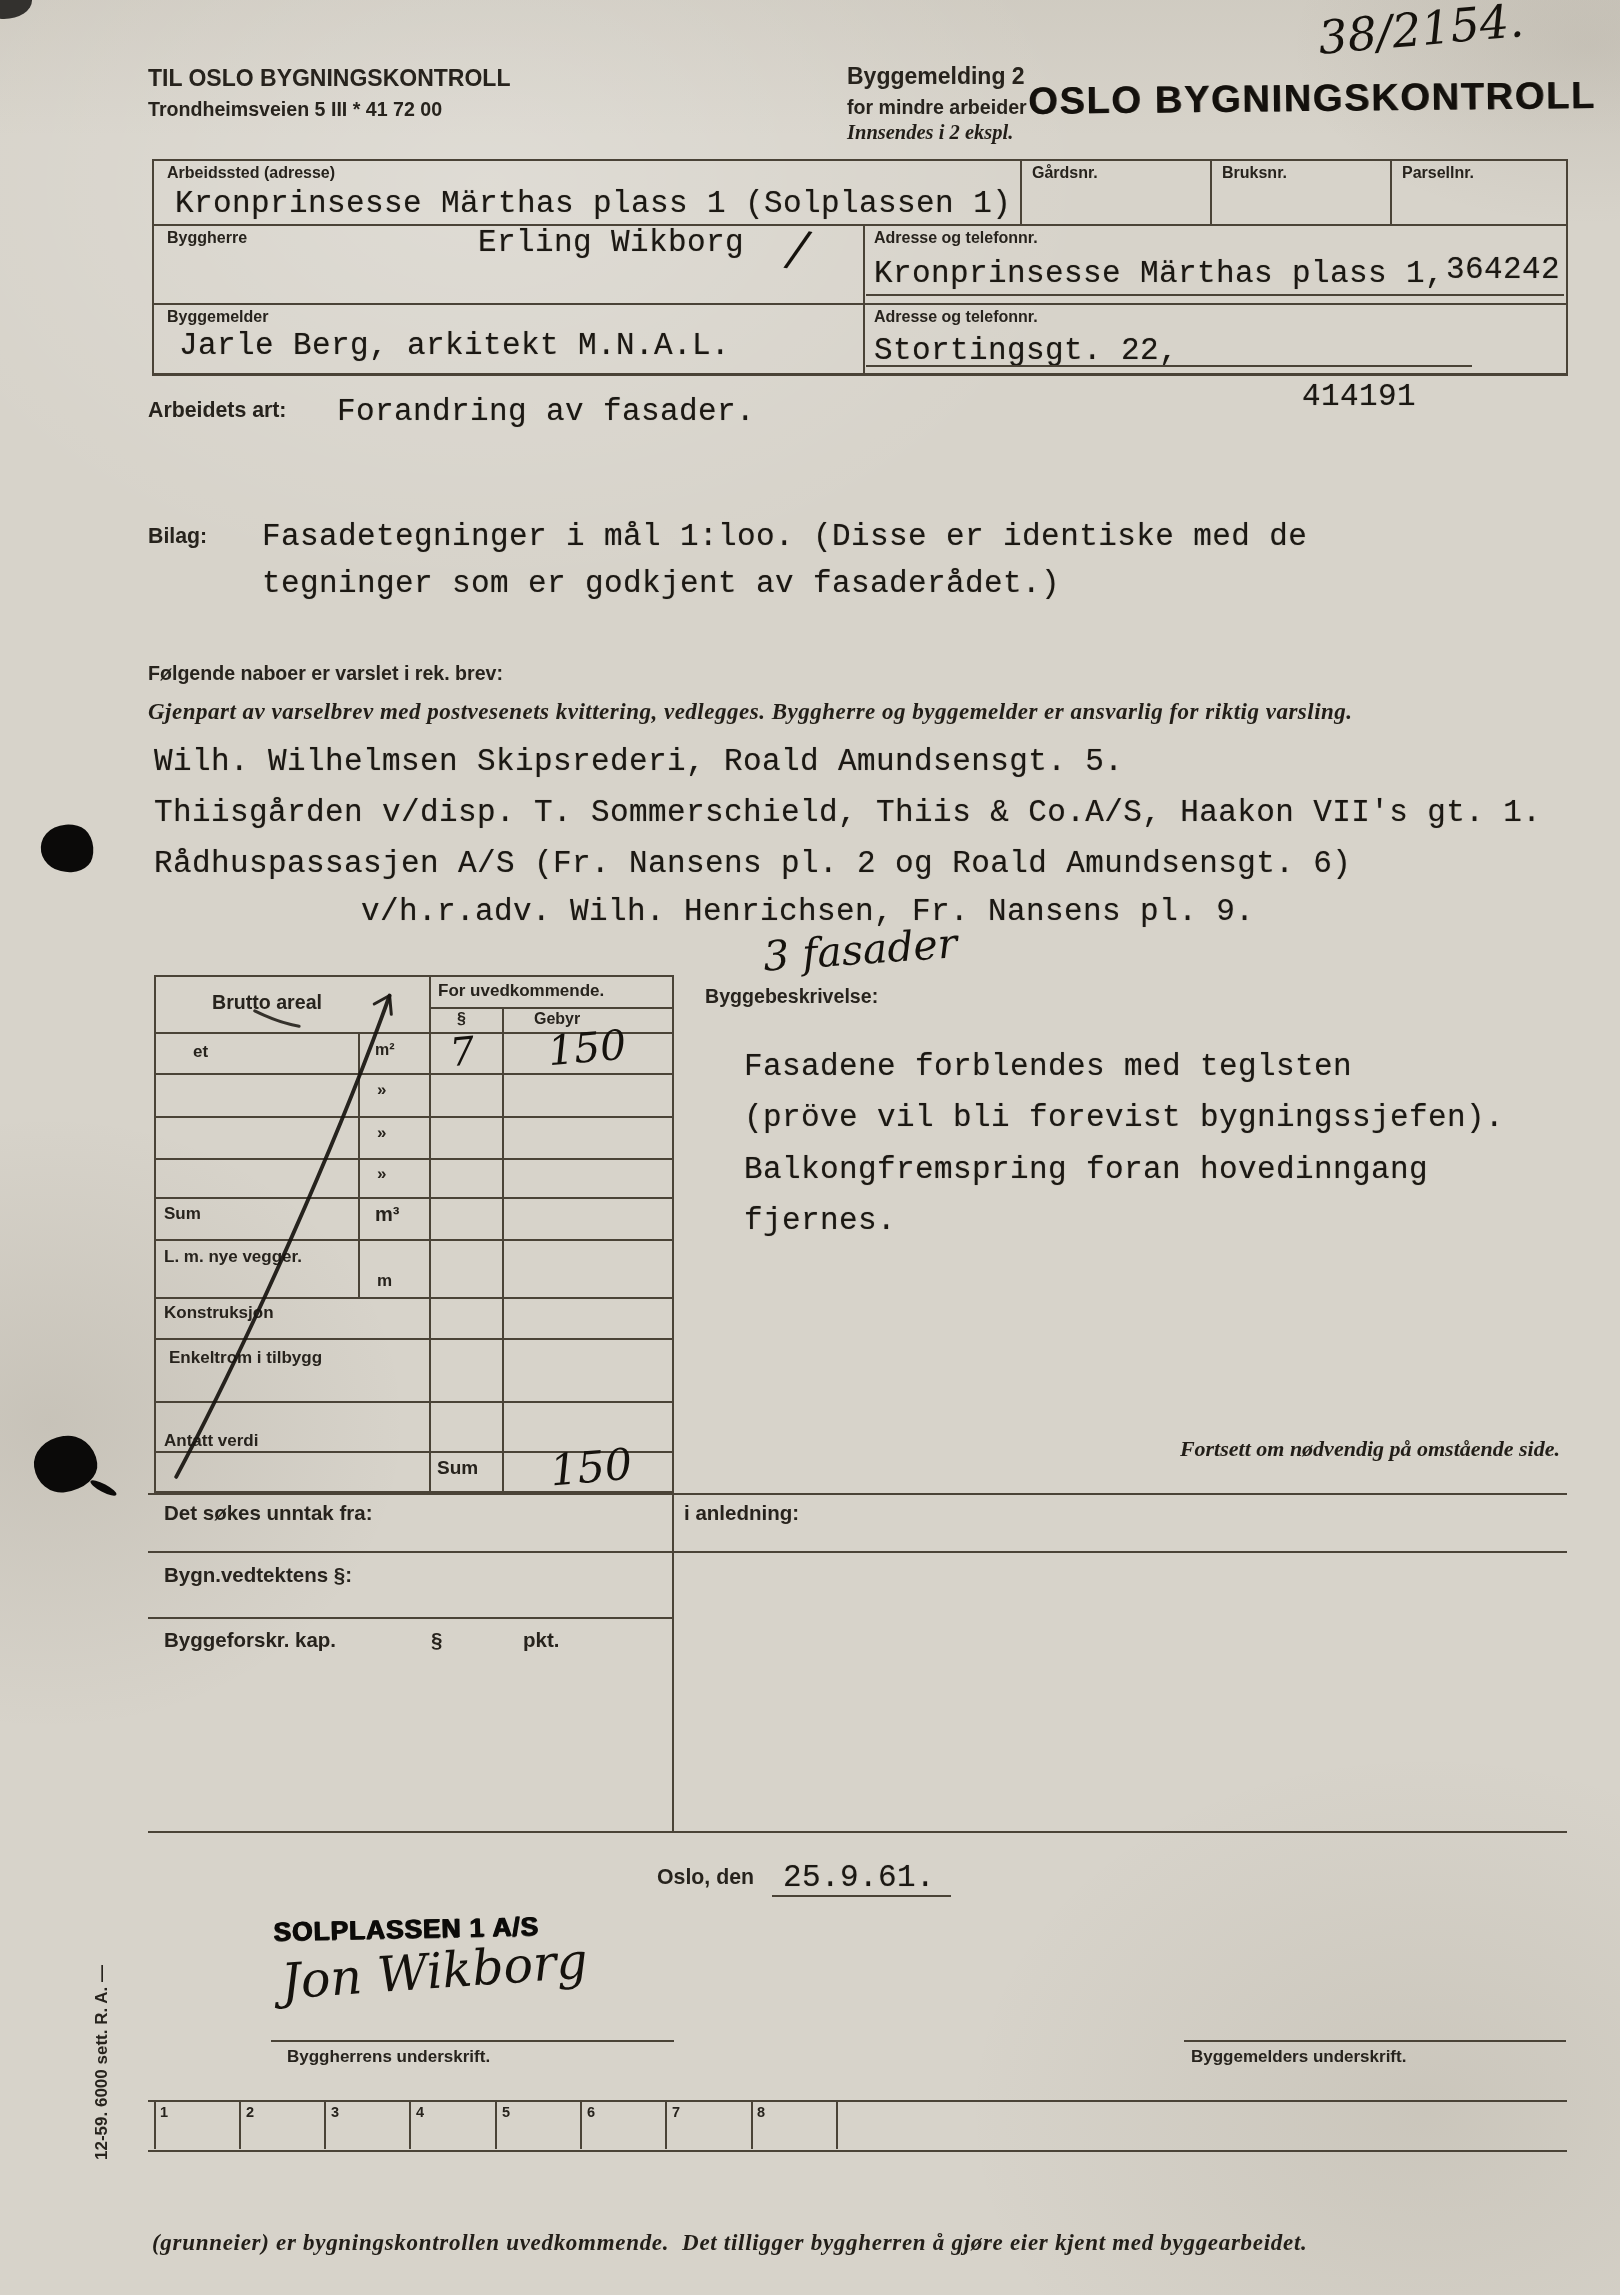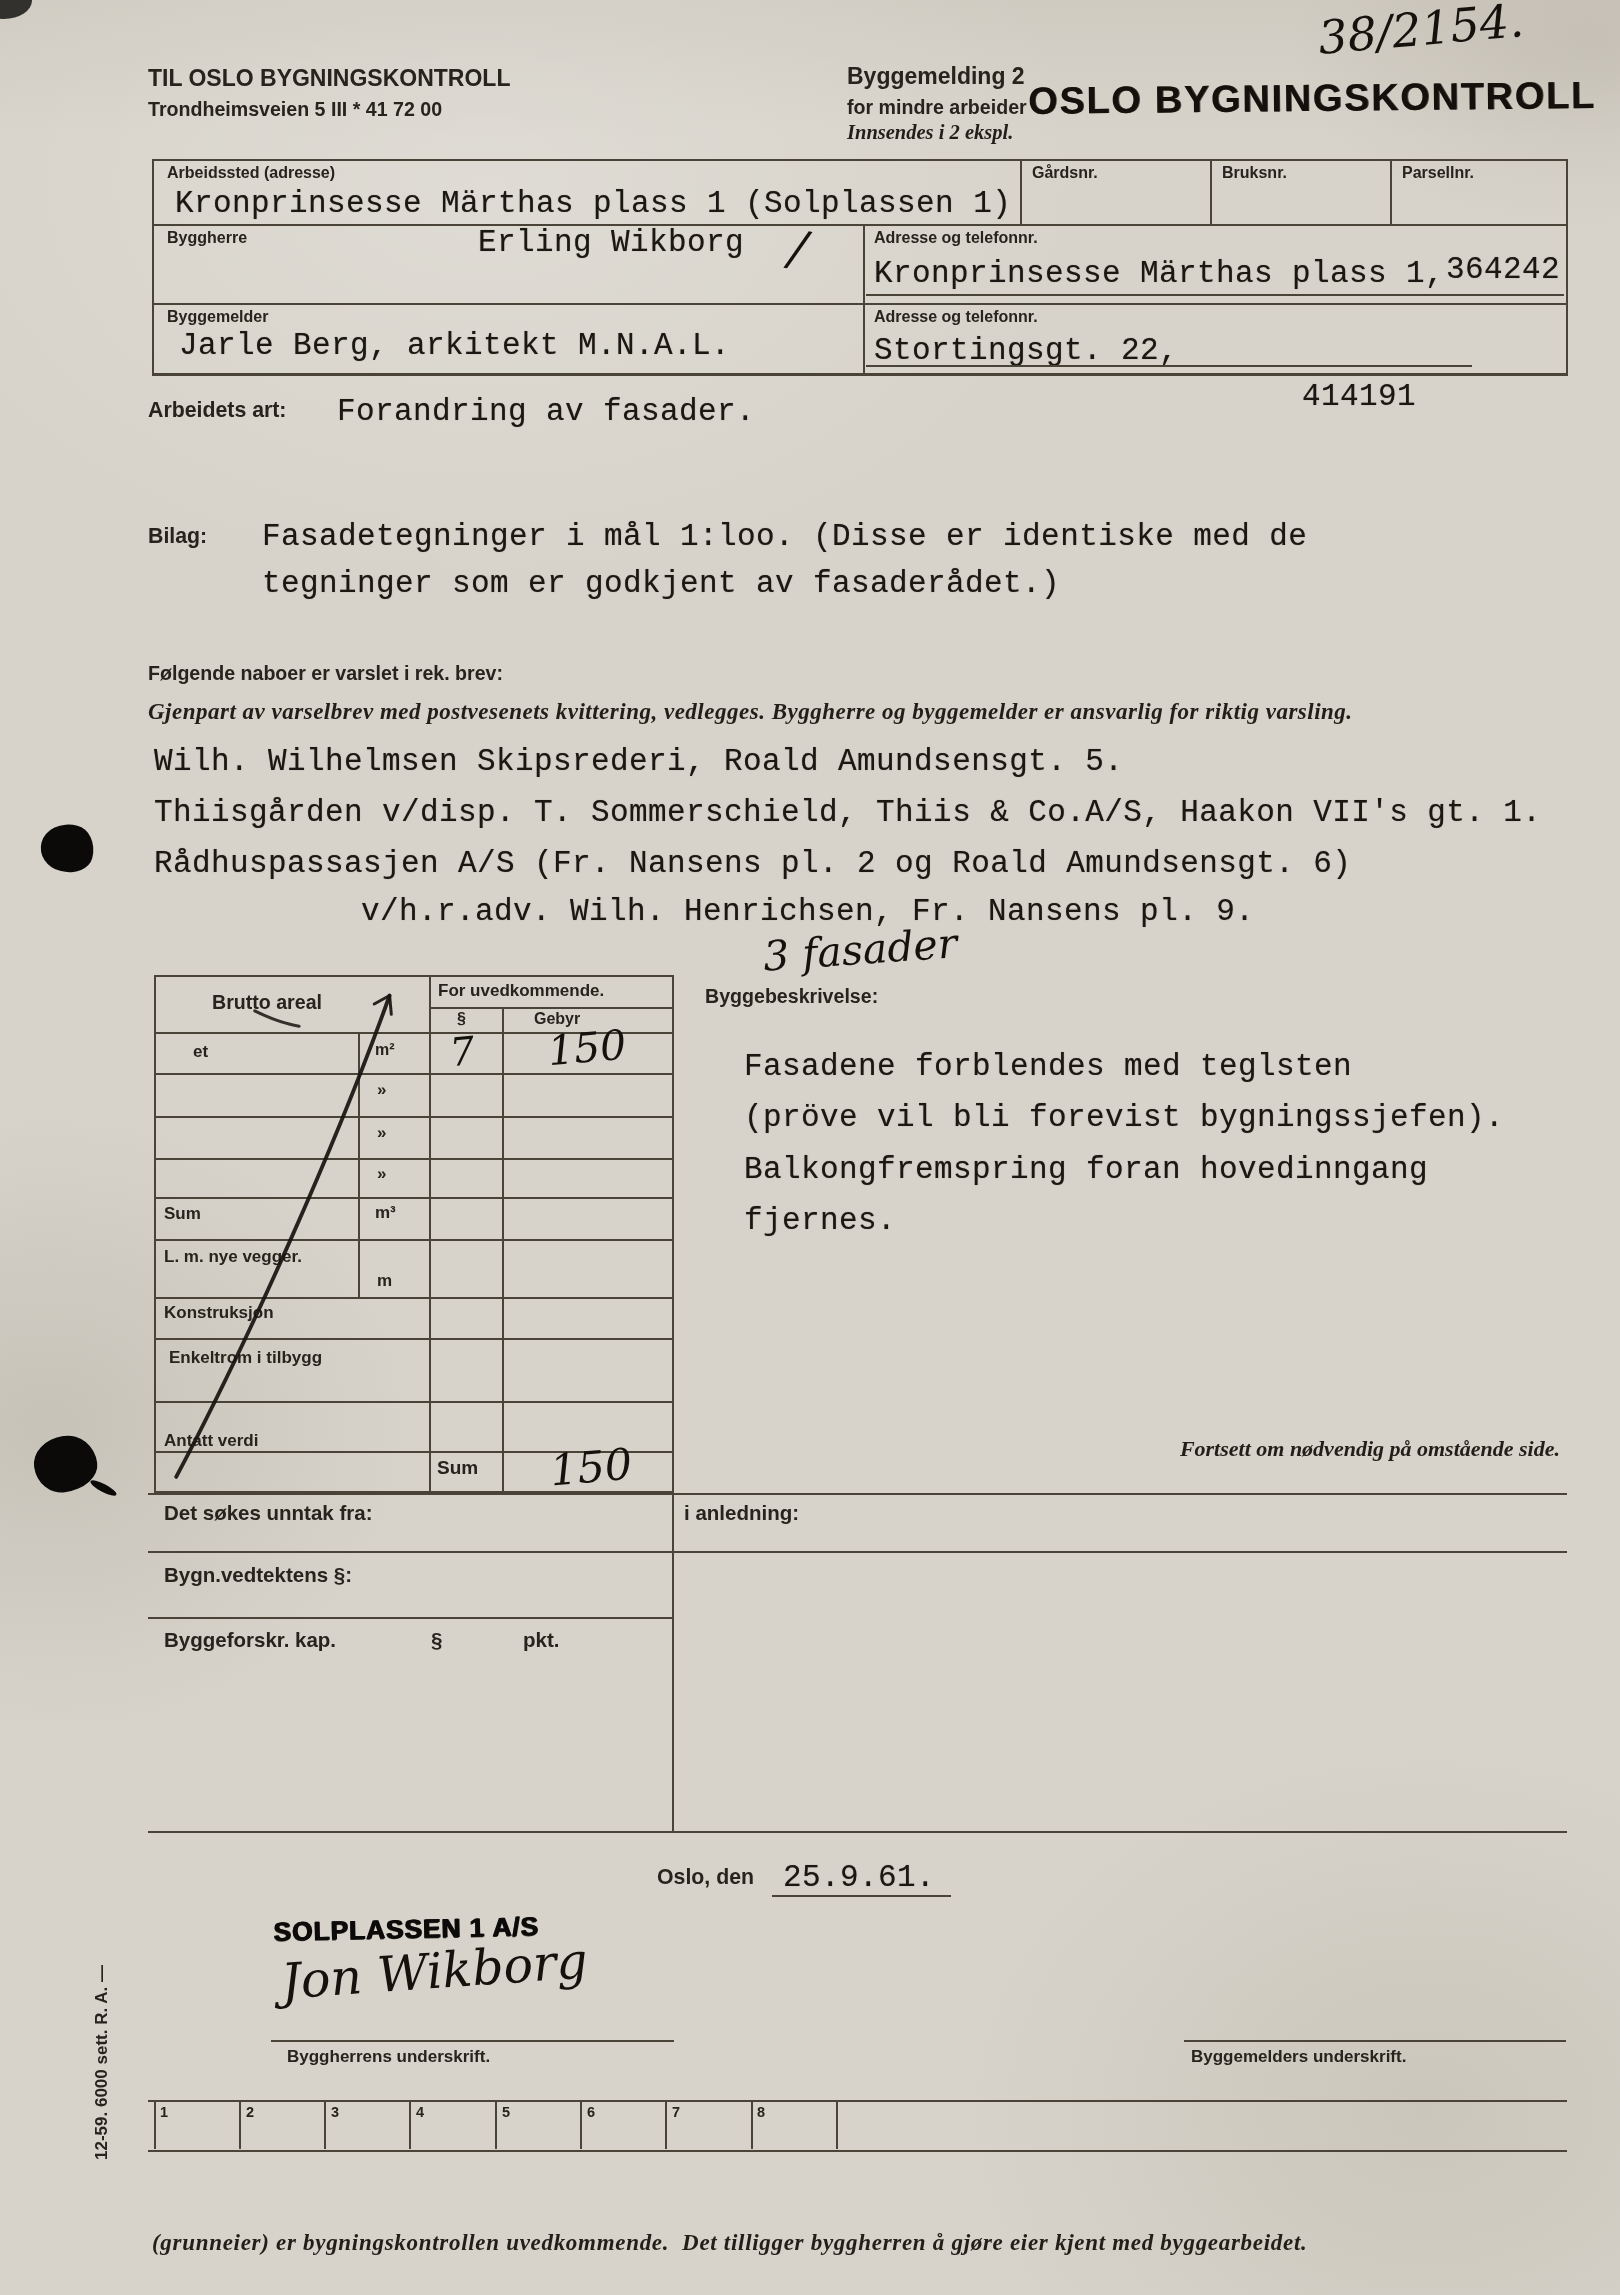--- a/index.html
+++ b/index.html
@@ -117,21 +117,21 @@
   <div class="abs lbl" style="left:534px;top:1010px;font-size:16px;">Gebyr</div>
 
   <div class="abs lbl" style="left:193px;top:1042px;font-size:17px;">et</div>
   <div class="abs lbl" style="left:375px;top:1041px;font-size:16px;">m²</div>
   <div class="abs hand" style="left:450px;top:1029px;font-size:39px;transform:rotate(-6deg);">7</div>
   <div class="abs hand" style="left:548px;top:1024px;font-size:41px;transform:rotate(-5deg);">150</div>
   <div class="abs lbl" style="left:377px;top:1080px;font-size:17px;">»</div>
   <div class="abs lbl" style="left:377px;top:1123px;font-size:17px;">»</div>
   <div class="abs lbl" style="left:377px;top:1164px;font-size:17px;">»</div>
   <div class="abs lbl" style="left:164px;top:1204px;font-size:17px;">Sum</div>
-  <div class="abs lbl" style="left:375px;top:1203px;font-size:17px;">m³</div>
+  <div class="abs lbl" style="left:375px;top:1203px;font-size:20px;">m³</div>
   <div class="abs lbl" style="left:164px;top:1247px;font-size:17px;">L. m. nye vegger.</div>
   <div class="abs lbl" style="left:377px;top:1271px;font-size:17px;">m</div>
   <div class="abs lbl" style="left:164px;top:1303px;font-size:17px;">Konstruksjon</div>
   <div class="abs lbl" style="left:169px;top:1348px;font-size:17px;">Enkeltrom i tilbygg</div>
   <div class="abs lbl" style="left:164px;top:1407px;font-size:17px;margin-top:24px;">Antatt verdi</div>
   <div class="abs lbl" style="left:437px;top:1457px;font-size:19px;">Sum</div>
   <div class="abs hand" style="left:550px;top:1442px;font-size:43px;transform:rotate(-5deg);">150</div>
 
   <svg class="abs" style="left:154px;top:975px;" width="519" height="519" viewBox="0 0 608 608">
     <path d="M 26 588 C 110 430 215 195 276 24" stroke="#17140f" stroke-width="4.5" fill="none" stroke-linecap="round" opacity=".92"></path>

